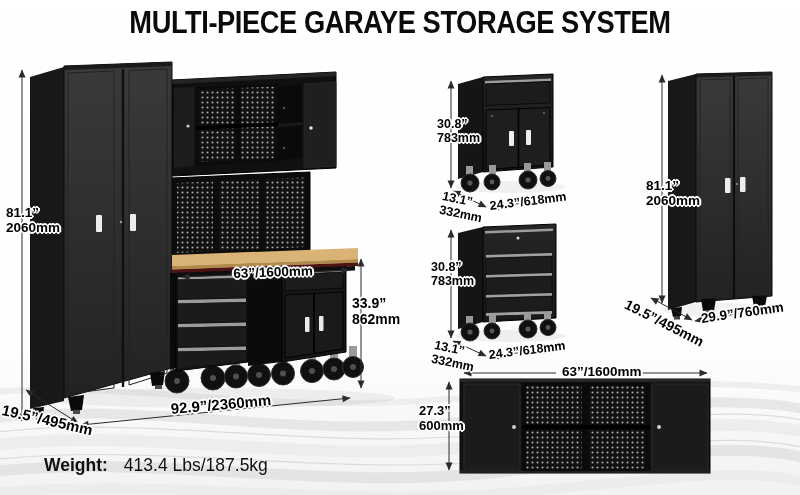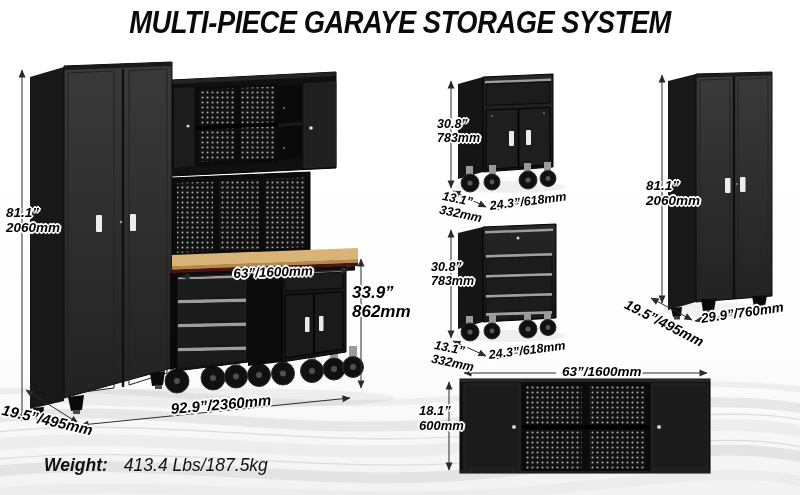--- a/index.html
+++ b/index.html
@@ -1,21 +1,20 @@
 <!DOCTYPE html>
 <html><head>
 <meta charset="utf-8">
 <style>
   * { margin:0; padding:0; box-sizing:border-box; }
   html,body { background:#fff; }
   .scene{
     position:relative; width:800px; height:495px; overflow:hidden;
     background:linear-gradient(180deg,#ffffff 0%,#fefefe 70%,#f2f2f2 100%);
     font-family:"Liberation Sans", sans-serif;
-    font-style:italic;
   }
   .scene > svg{ position:absolute; left:0; top:0; }
   .title{
     position:absolute; left:0; right:0; top:5px; text-align:center;
     font-size:31px; font-weight:bold; letter-spacing:-.5px; color:#0b0b0b;
     transform:scaleX(.88);
   }
   .dim{
     position:absolute; font-weight:bold; color:#000; white-space:nowrap; line-height:1.12;
     text-shadow:-1px -1px 0 #fff,1px -1px 0 #fff,-1px 1px 0 #fff,1px 1px 0 #fff,
@@ -307,21 +306,21 @@
 
   <div class="title">MULTI-PIECE GARAYE STORAGE SYSTEM</div>
 
   <div class="dim" style="left:6px;top:205px;font-size:13.5px;">
     <span>81.1”</span>
     <span>2060mm</span>
   </div>
   <div class="dim rot" style="left:4px;top:402px;font-size:15px;transform:rotate(13deg);">19.5”/495mm</div>
   <div class="dim rot" style="left:170px;top:401px;font-size:15px;transform:rotate(-5deg);">92.9”/2360mm</div>
   <div class="dim rot" style="left:233px;top:266px;font-size:13.5px;transform:rotate(-2deg);">63”/1600mm</div>
-  <div class="dim" style="left:352px;top:283px;font-size:17px;">
+  <div class="dim" style="left:352px;top:296px;font-size:14px;">
     <span>33.9”</span>
     <span>862mm</span>
   </div>
 
   <div class="dim" style="left:437px;top:117px;font-size:12.5px;">
     <span>30.8”</span>
     <span>783mm</span>
   </div>
   <div class="dim rot" style="left:444px;top:189px;font-size:12.5px;transform:rotate(12deg);">
     <span>13.1”</span>
@@ -341,20 +340,20 @@
 
   <div class="dim" style="left:646px;top:178px;font-size:13.5px;">
     <span>81.1”</span>
     <span>2060mm</span>
   </div>
   <div class="dim rot" style="left:629px;top:297px;font-size:14px;transform:rotate(27deg);">19.5”/495mm</div>
   <div class="dim rot" style="left:700px;top:311px;font-size:13.5px;transform:rotate(-8deg);">29.9”/760mm</div>
 
   <div class="dim" style="left:562px;top:364px;font-size:13.5px;">63”/1600mm</div>
   <div class="dim" style="left:419px;top:404px;font-size:13px;">
-    <span>18.1”</span>
+    <span>27.3”</span>
     <span>600mm</span>
   </div>
 
   <div class="weight">
     <span class="wl">Weight:</span><span class="wv">413.4 Lbs/187.5kg</span>
   </div>
 </div>
 
 </body></html>

